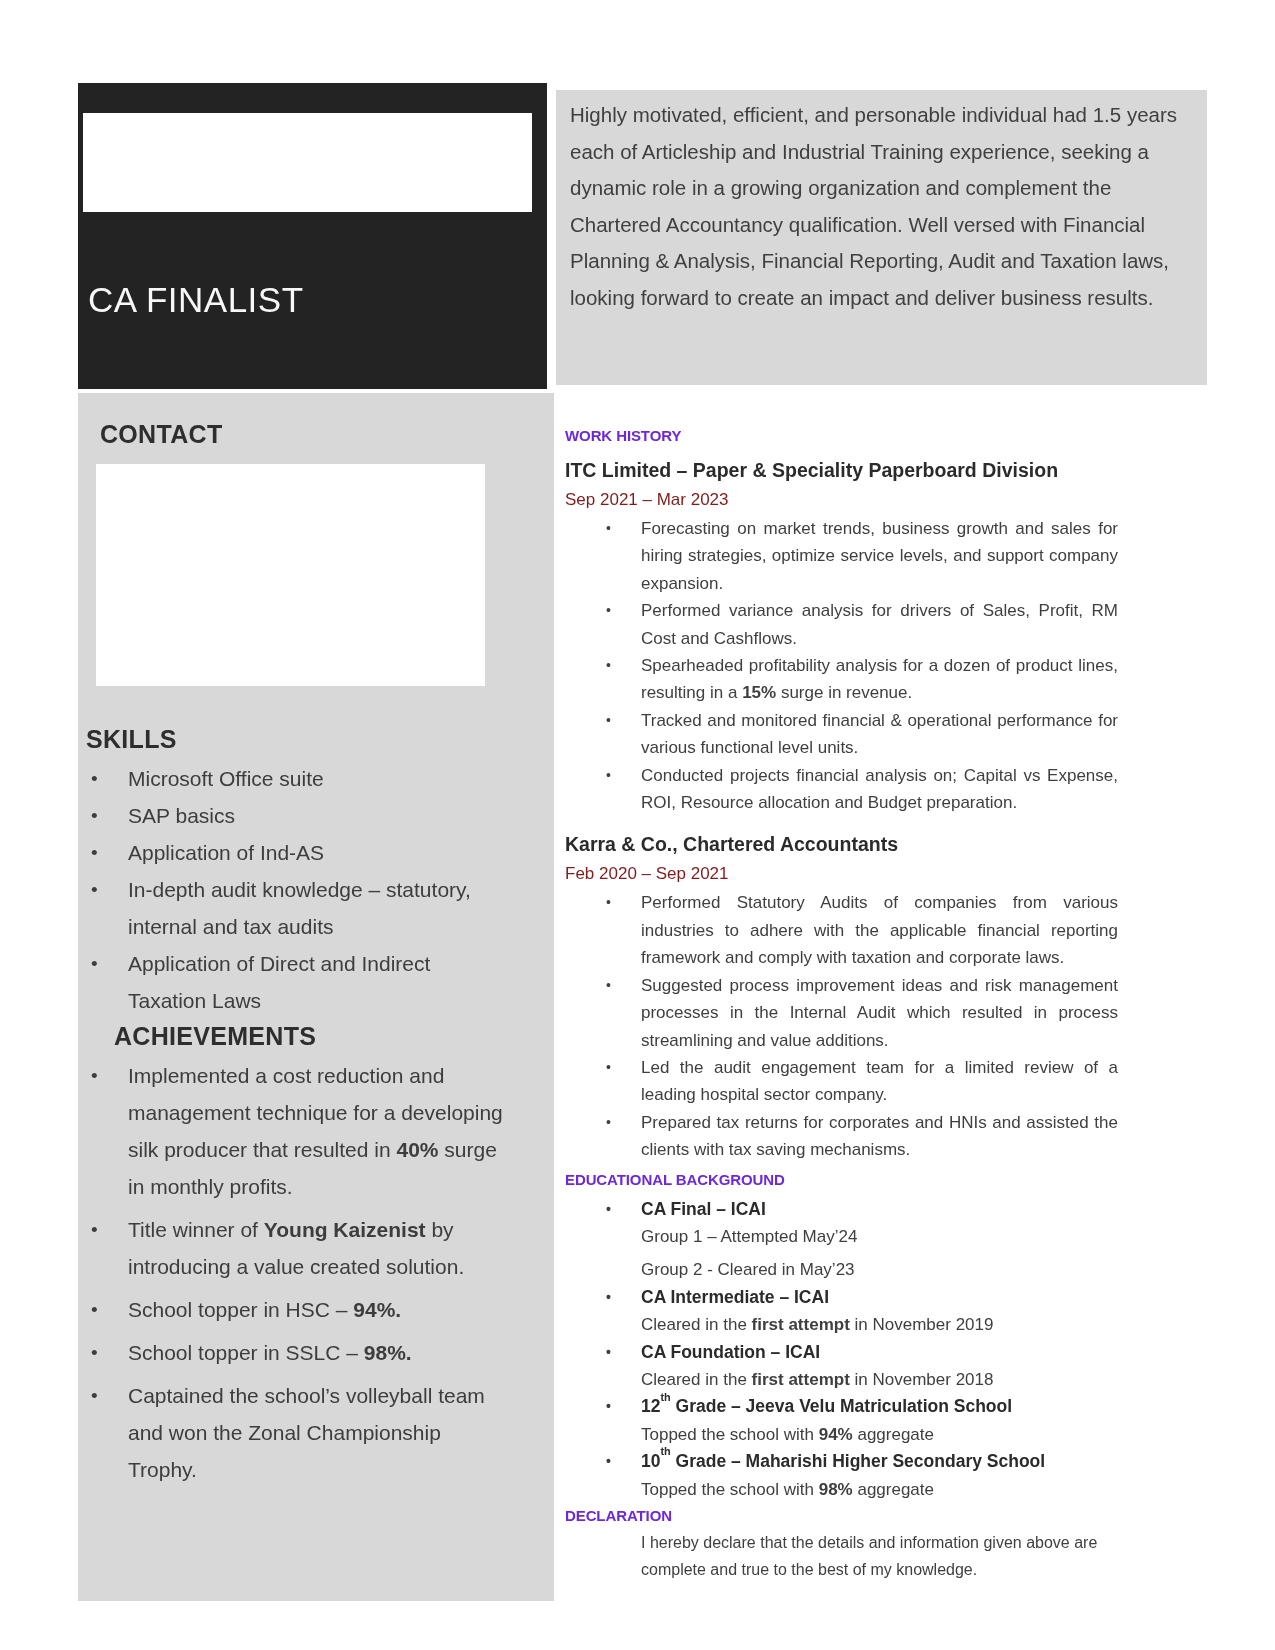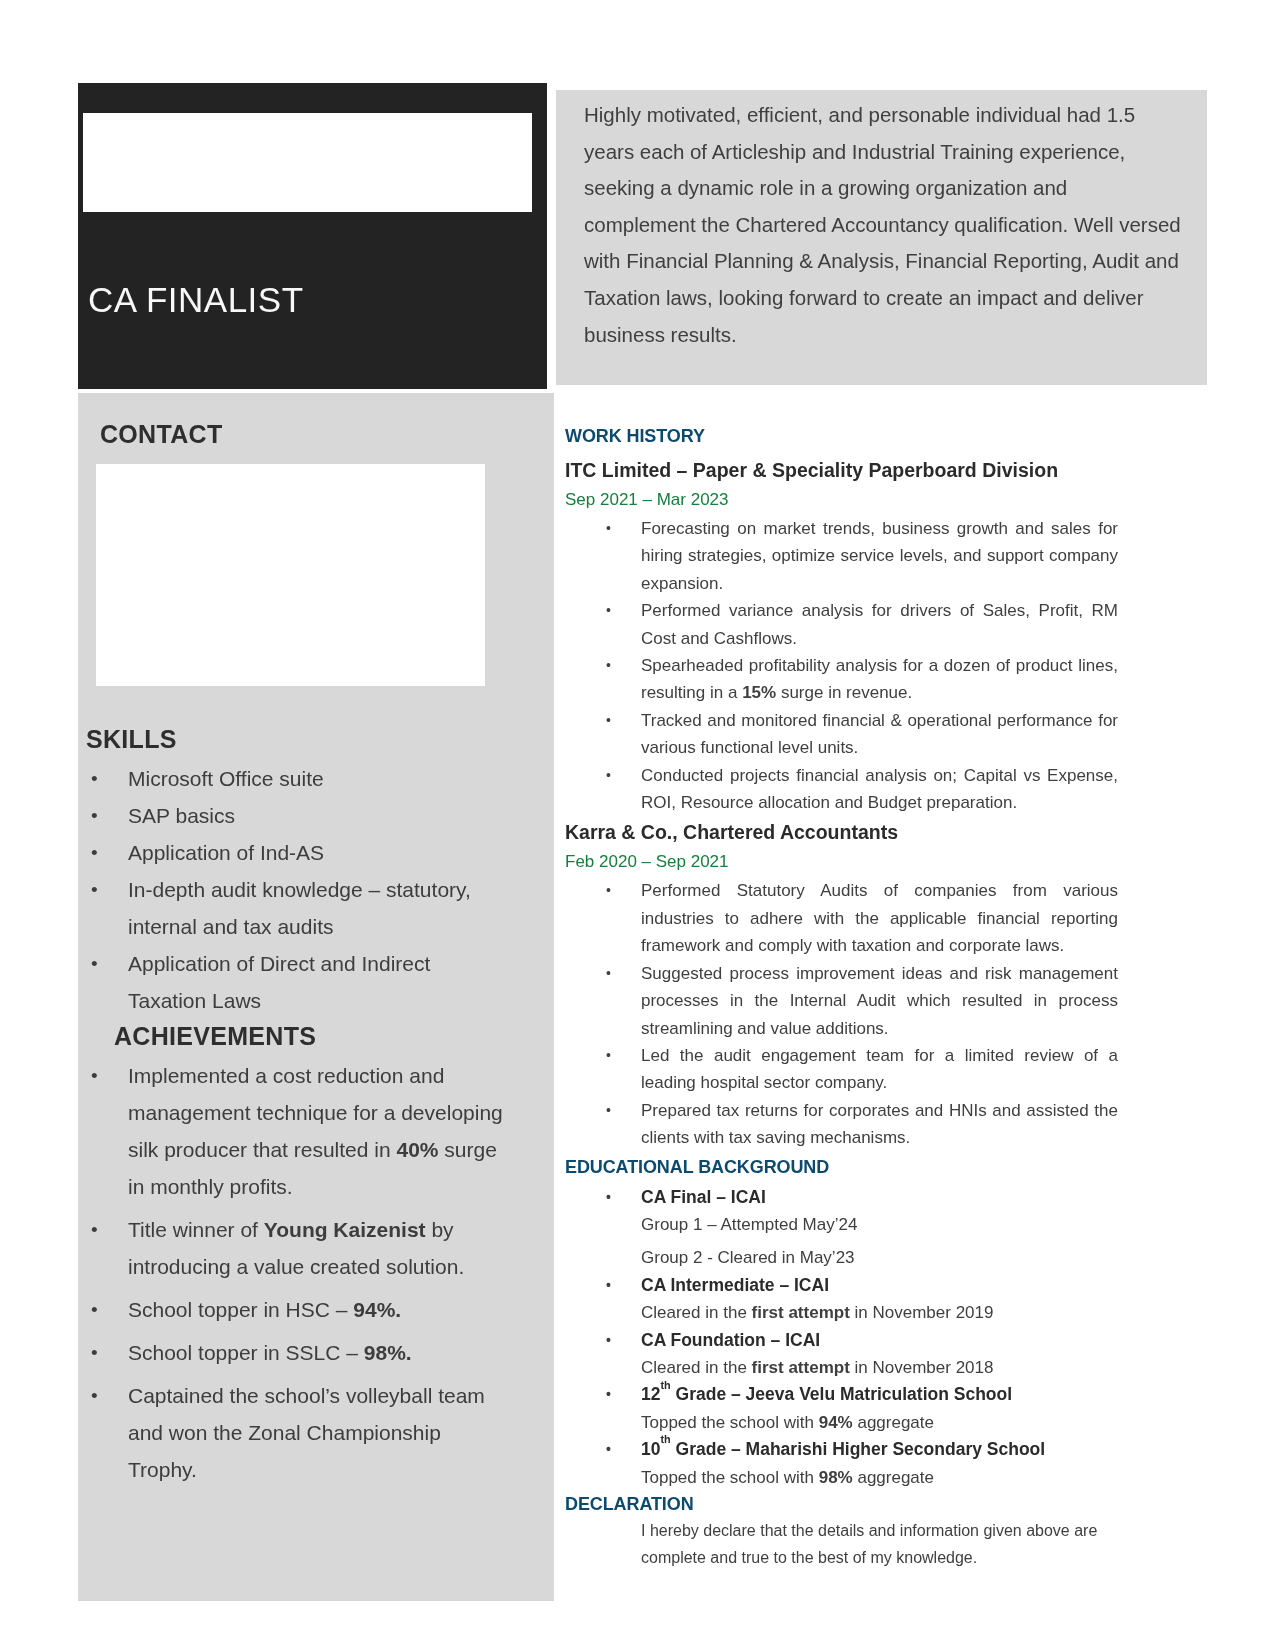--- a/index.html
+++ b/index.html
@@ -11,21 +11,21 @@
   sup{font-size:0.62em;line-height:0;position:relative;top:-0.45em;font-weight:bold;}
 
   
   .dark-block{position:absolute;left:78px;top:83px;width:469px;height:306px;background:var(--dark,#232323);}
   .name-redaction{position:absolute;left:5px;top:30px;width:449px;height:99px;background:#ffffff;}
   .role-title{position:absolute;left:10px;top:197px;font-size:35px;color:#f7f7f7;letter-spacing:0.5px;font-weight:400;}
 
   
   .summary-block{
     position:absolute;left:556px;top:90px;width:651px;height:295px;background:var(--panel,#d8d8d8);
-    box-sizing:border-box;padding:7px 24px 0 28px;
+    box-sizing:border-box;padding:7px 24px 0 14px;
   }
   .summary-block p{margin:0;font-size:20.5px;line-height:36.6px;color:#3f3f3f;}
 
   
   .sidebar{
     position:absolute;left:78px;top:393px;width:476px;height:1208px;background:var(--panel,#d8d8d8);
     box-sizing:border-box;padding-top:25px;overflow:hidden;color:#3d3d3d;
   }
   .side-h{margin:0 0 0 8px;font-size:25px;font-weight:bold;color:#2e2e2e;letter-spacing:0.3px;line-height:32px;}
   .contact-h{margin-left:22px;}
@@ -33,31 +33,31 @@
   .skills-h{margin-top:37px;}
   .ach-h{margin-top:1px;margin-left:36px;}
   .side-list{list-style:none;margin:5px 0 0 0;padding:0;}
   .side-list li{display:flex;font-size:21px;line-height:37px;}
   .side-list .mk{flex:0 0 50px;box-sizing:border-box;padding-left:13px;font-size:19px;}
   .side-list .tx{flex:1;padding-right:48px;}
   #achievements-list li{margin-bottom:6px;}
 
   
   .right-col{position:absolute;left:565px;top:424px;width:553px;color:#3f3f3f;}
-  .main-h{margin:0;font-size:18px;font-weight:bold;color:#0c4a6e;line-height:24px;letter-spacing:-0.1px;}
+  .main-h{margin:0;font-size:15px;font-weight:bold;color:#6d28d9;line-height:24px;letter-spacing:-0.1px;}
   .wh-h{margin-bottom:9px;}
   .edu-h{margin-top:2px;margin-bottom:3px;line-height:27px;}
   .decl-h{margin-top:0;line-height:26px;}
   .job-title{margin:0 0 4px 0;font-size:19.5px;font-weight:bold;color:#2b2b2b;line-height:27px;}
-  .job-dates{font-size:17px;color:#15803d;line-height:24px;margin-bottom:3px;}
+  .job-dates{font-size:17px;color:#7f1d1d;line-height:24px;margin-bottom:3px;}
   .blist{list-style:none;margin:0;padding:0;}
   .blist li{display:flex;font-size:17px;line-height:27.4px;}
   .blist .mk{flex:0 0 76px;box-sizing:border-box;padding-left:41px;font-size:14px;}
   .blist .tx{flex:1;text-align:justify;}
-  .job2{margin-top:3px;}
+  .job2{margin-top:15px;}
   .edu-item .etitle{display:flex;font-size:17.5px;line-height:27.4px;}
   .edu-item .etitle .mk{flex:0 0 76px;box-sizing:border-box;padding-left:41px;font-size:14px;font-weight:bold;}
   .edu-item .etitle .tx{flex:1;font-weight:bold;color:#2b2b2b;}
   .edu-line{margin-left:76px;font-size:17px;line-height:27.4px;}
   .edu-line.gap{margin-top:6px;}
   .decl-text{margin:0 0 0 76px;font-size:16px;line-height:27.4px;}
 </style>
 </head>
 <body>
 

